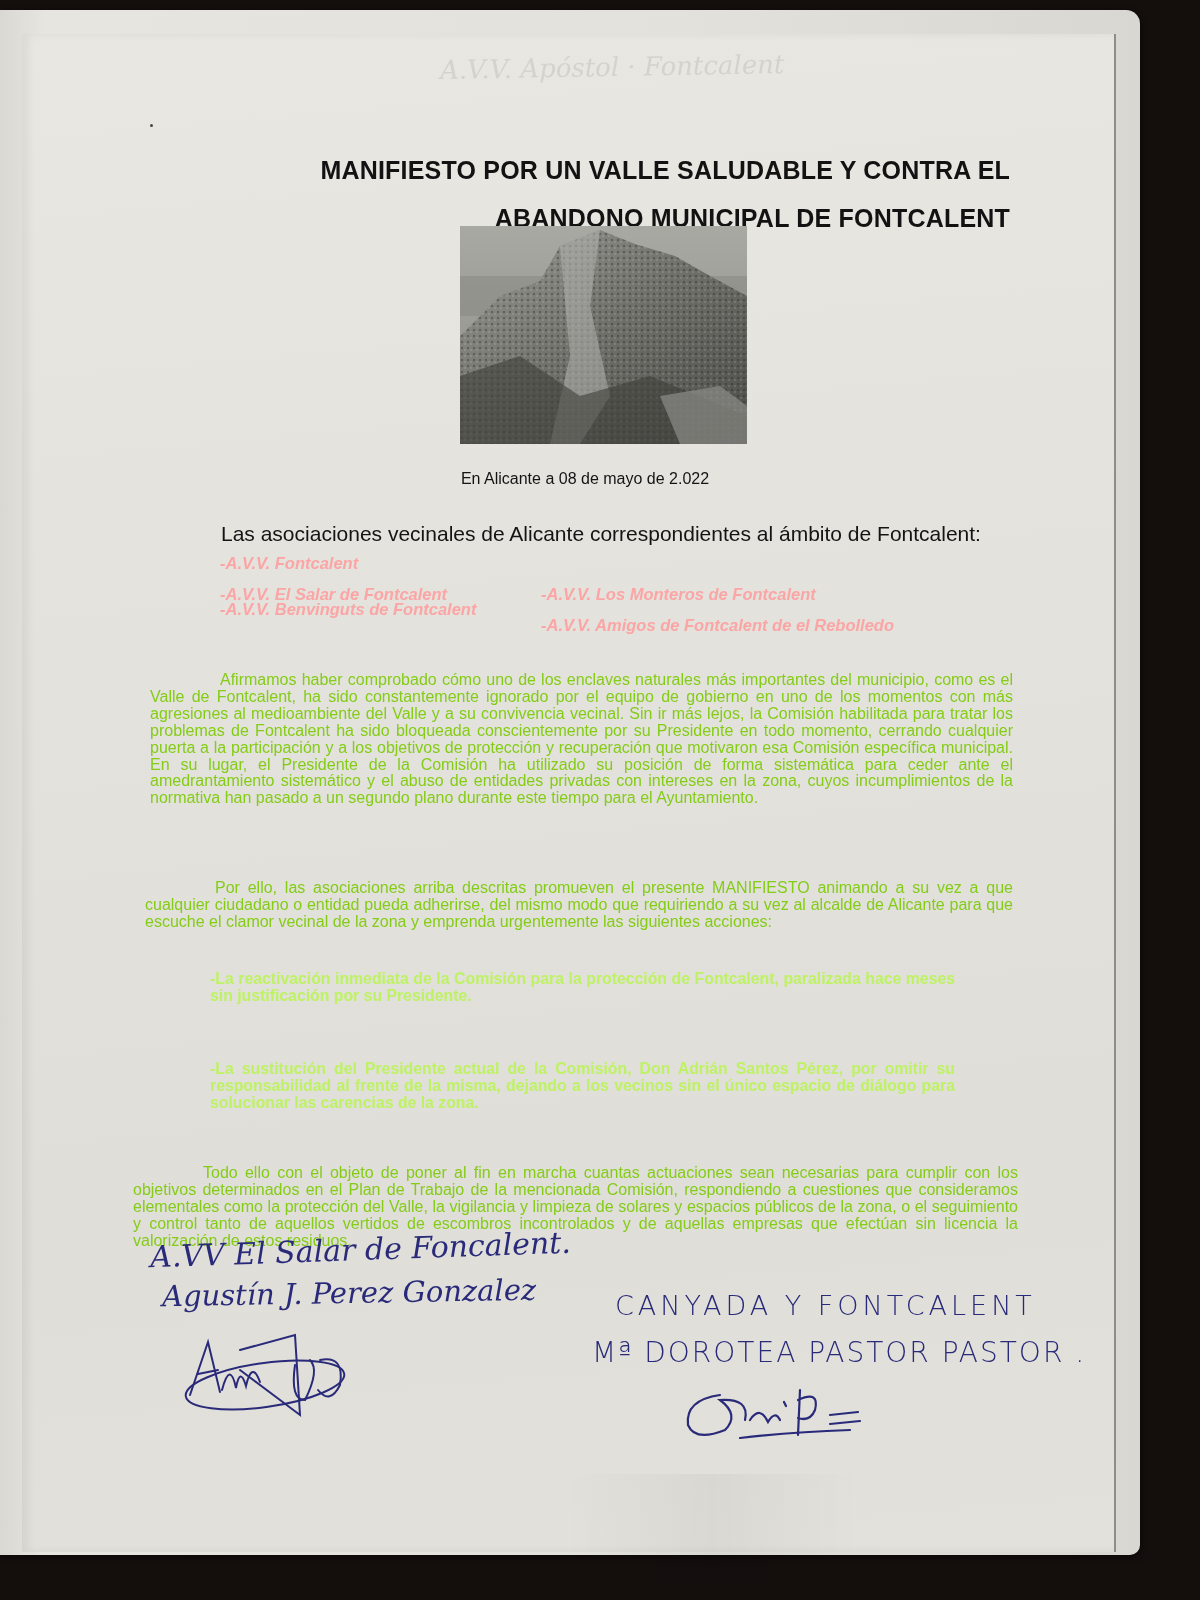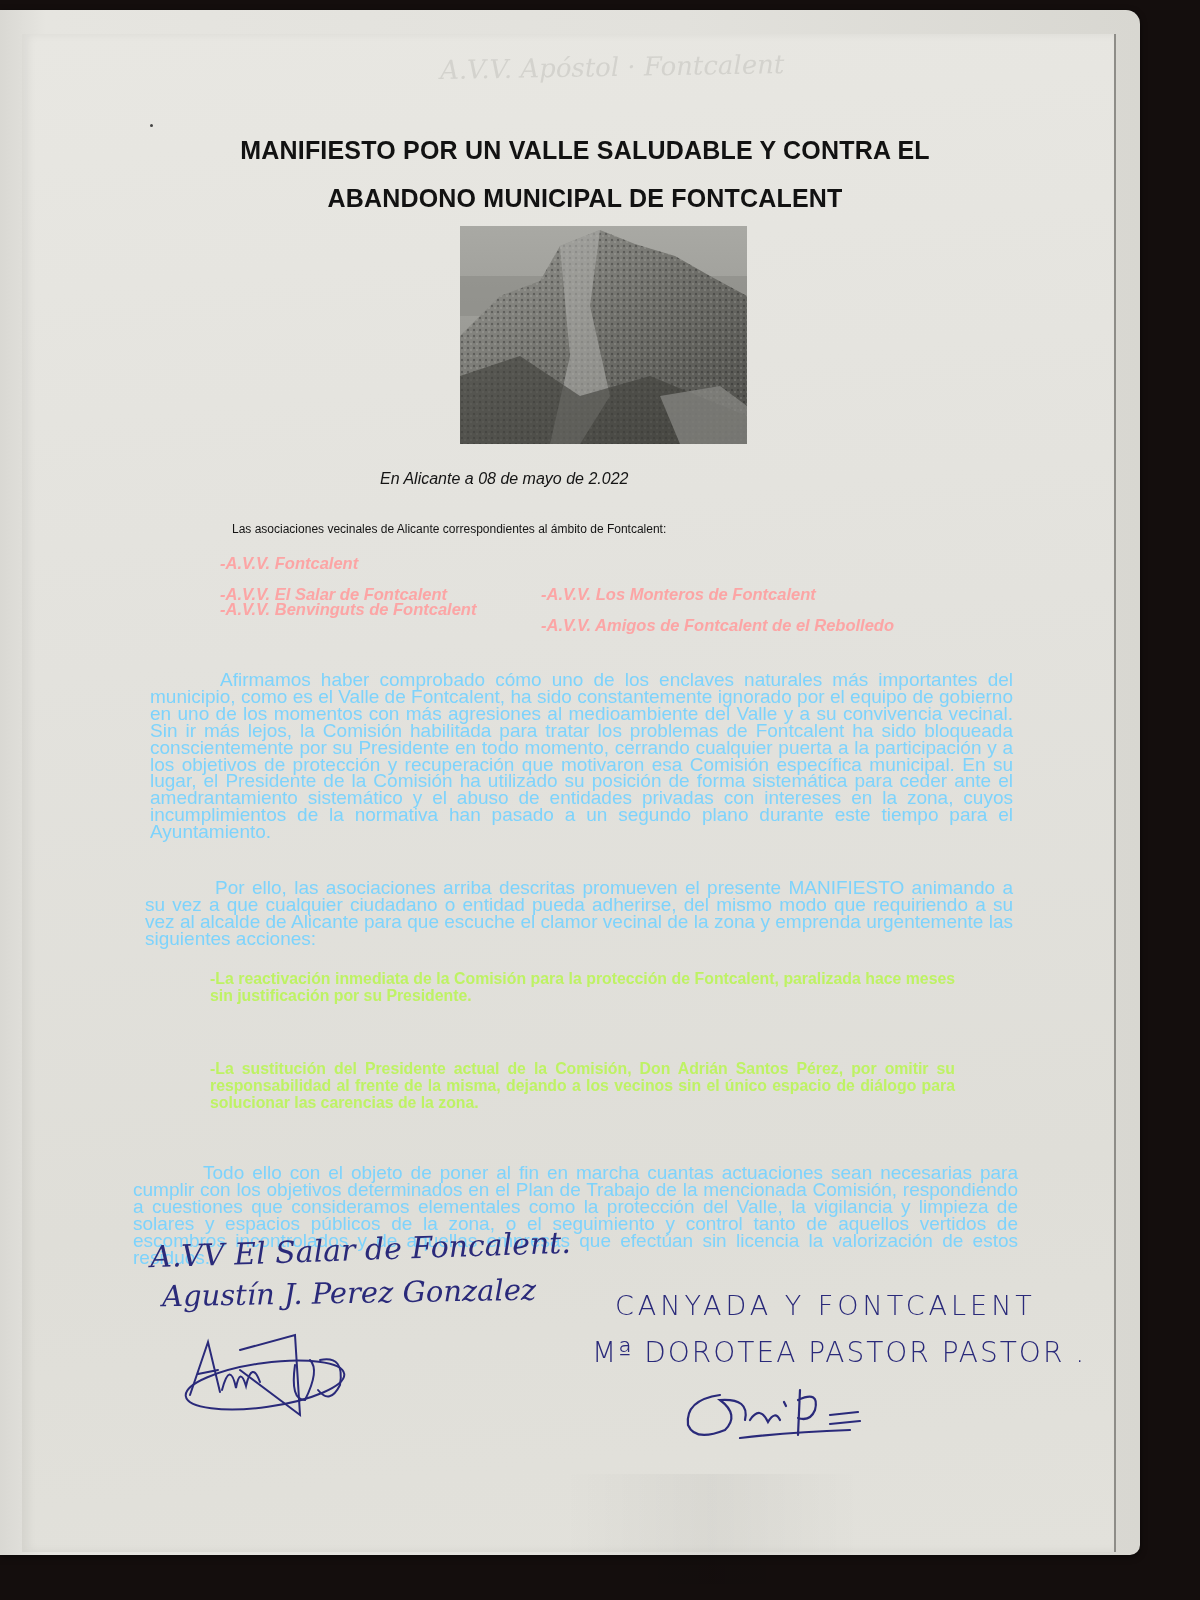--- a/index.html
+++ b/index.html
@@ -52,68 +52,68 @@
       top: 0;
       width: 1200px;
       height: 1600px;
       color: #141414;
       font-family: "Liberation Sans", sans-serif;
     }
     .title {
       position: absolute;
       left: 160px;
       width: 850px;
-      text-align: center;
+      text-align: right;
       font-weight: bold;
       font-size: 25px;
       letter-spacing: 0.2px;
       color: #121212;
+      margin-top: 20px;
     }
     .title.l1 { top: 136px; }
     .title.l2 { top: 184px; }
     .photo {
       position: absolute;
       left: 460px;
       top: 226px;
       width: 287px;
       height: 218px;
       overflow: hidden;
       background: #8a8a86;
     }
     .photo svg { display: block; }
     .date {
       position: absolute;
       left: 380px;
       width: 410px;
       top: 470px;
-      text-align: left;
+      text-align: center;
       font-size: 16px;
-      font-style: italic;
     }
     .assoc-intro {
       position: absolute;
-      left: 232px;
+      left: 221px;
       top: 522px;
-      font-size: 12px;
+      font-size: 21px;
       white-space: nowrap;
     }
     .assoc {
       position: absolute;
       font-size: 16.5px;
       font-style: italic;
       font-weight: bold;
       white-space: nowrap;
       color: #fca5a5;
     }
     .para {
       position: absolute;
-      font-size: 19px;
+      font-size: 16px;
       line-height: 16.9px;
       text-align: justify;
-      color: #7dd3fc;
+      color: #84cc16;
     }
     .para .ind { display: inline-block; width: 70px; }
     .p1 { left: 150px; top: 672px; width: 863px; }
     .p2 { left: 145px; top: 880px; width: 868px; }
     .p3 { left: 133px; top: 1121px; width: 885px; margin-top: 44px; }
     .action {
       position: absolute;
       left: 210px;
       width: 745px;
       font-size: 15.8px;

